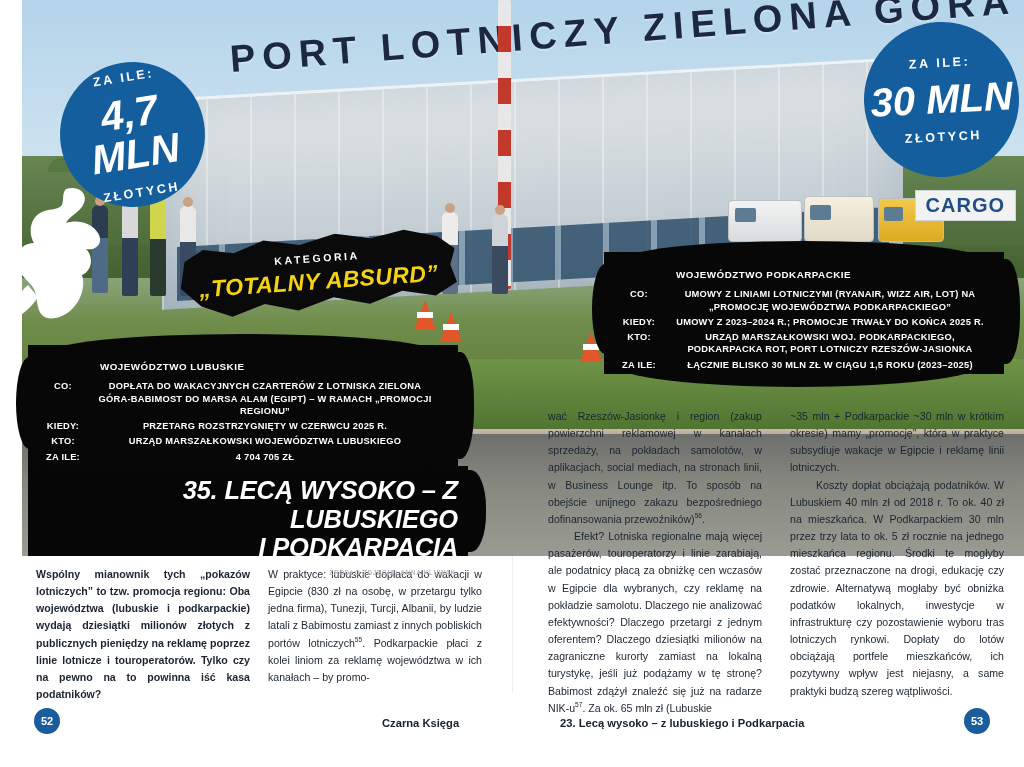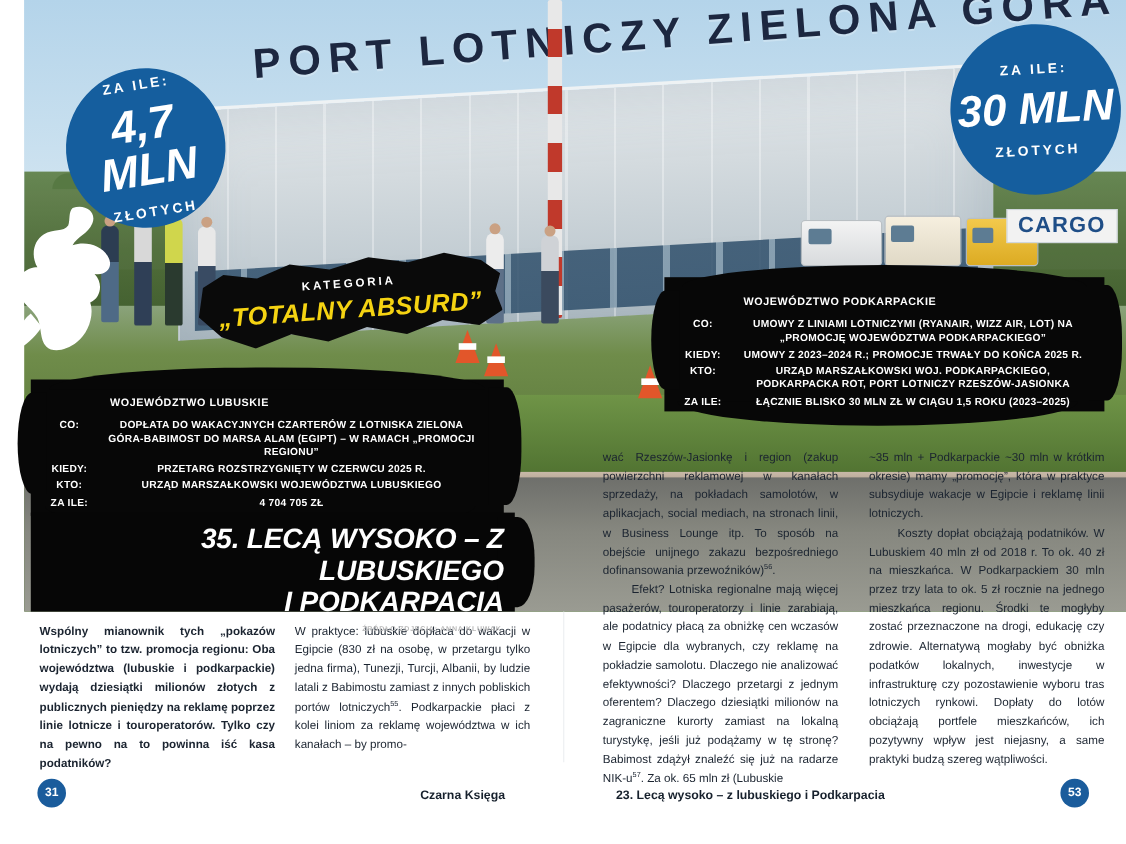--- a/index.html
+++ b/index.html
@@ -429,18 +429,18 @@
     <p>Efekt? Lotniska regionalne mają więcej pasażerów, touroperatorzy i linie zarabiają, ale podatnicy płacą za obniżkę cen wczasów w Egipcie dla wybranych, czy reklamę na pokładzie samolotu. Dlaczego nie analizować efektywności? Dlaczego przetargi z jednym oferentem? Dlaczego dziesiątki milionów na zagraniczne kurorty zamiast na lokalną turystykę, jeśli już podążamy w tę stronę? Babimost zdążył znaleźć się już na radarze NIK-u<sup>57</sup>. Za ok. 65 mln zł (Lubuskie</p>
   </div>
 
   <div class="col" id="col4">
     <p>~35 mln + Podkarpackie ~30 mln w krótkim okresie) mamy „promocję”, która w praktyce subsydiuje wakacje w Egipcie i reklamę linii lotniczych.</p>
     <p>Koszty dopłat obciążają podatników. W Lubuskiem 40 mln zł od 2018 r. To ok. 40 zł na mieszkańca. W Podkarpackiem 30 mln przez trzy lata to ok. 5 zł rocznie na jednego mieszkańca regionu. Środki te mogłyby zostać przeznaczone na drogi, edukację czy zdrowie. Alternatywą mogłaby być obniżka podatków lokalnych, inwestycje w infrastrukturę czy pozostawienie wyboru tras lotniczych rynkowi. Dopłaty do lotów obciążają portfele mieszkańców, ich pozytywny wpływ jest niejasny, a same praktyki budzą szereg wątpliwości.</p>
   </div>
 
   <div class="gutter"></div>
 
-  <div class="page-num" id="page-num-left">31</div>
+  <div class="page-num" id="page-num-left">52</div>
   <div class="footer-text" id="footer-left">Czarna Księga</div>
   <div class="footer-text" id="footer-right">23. Lecą wysoko – z lubuskiego i Podkarpacia</div>
   <div class="page-num" id="page-num-right">53</div>
 
 </div>
 
 </body></html>

